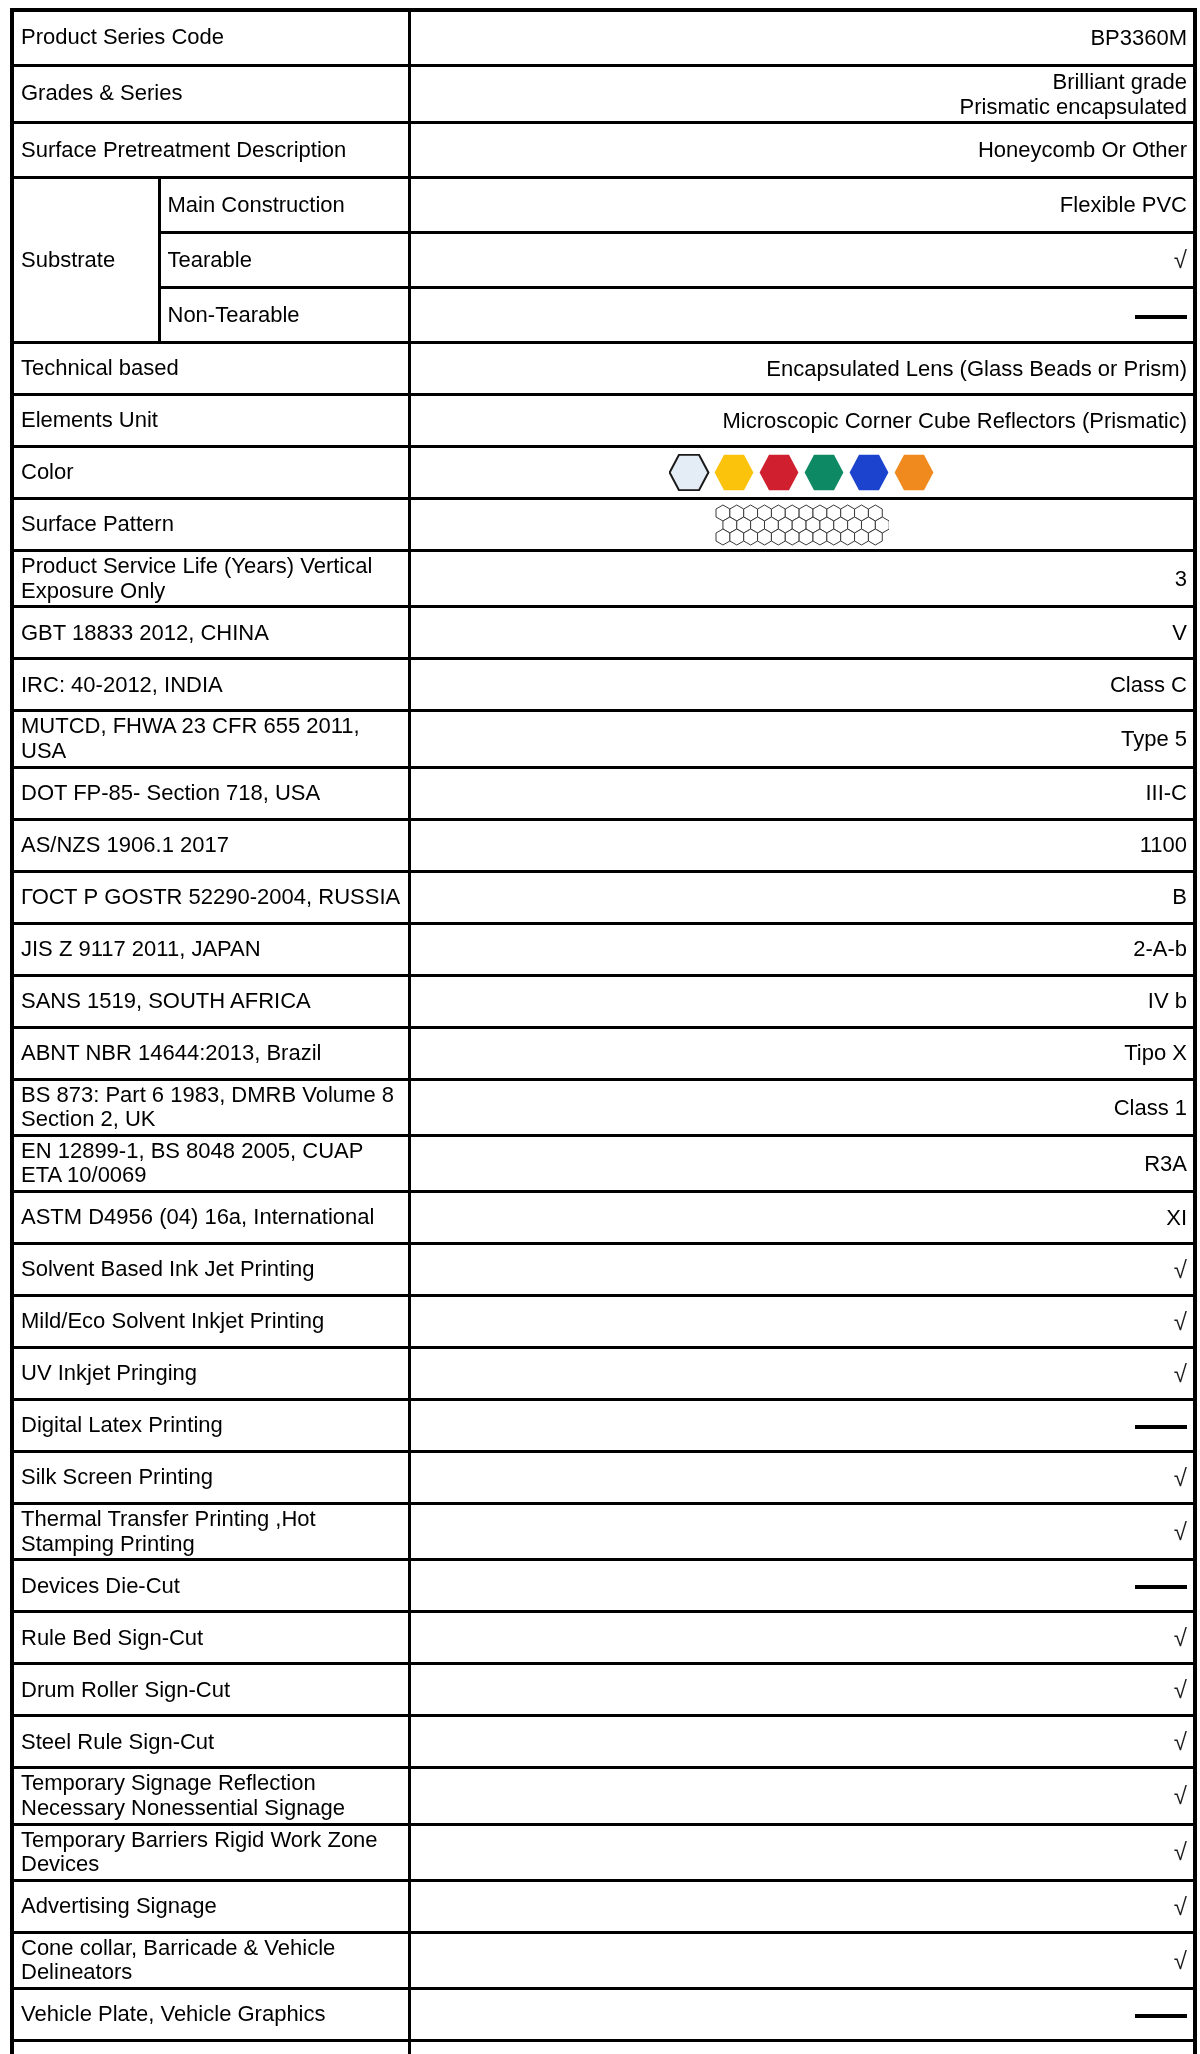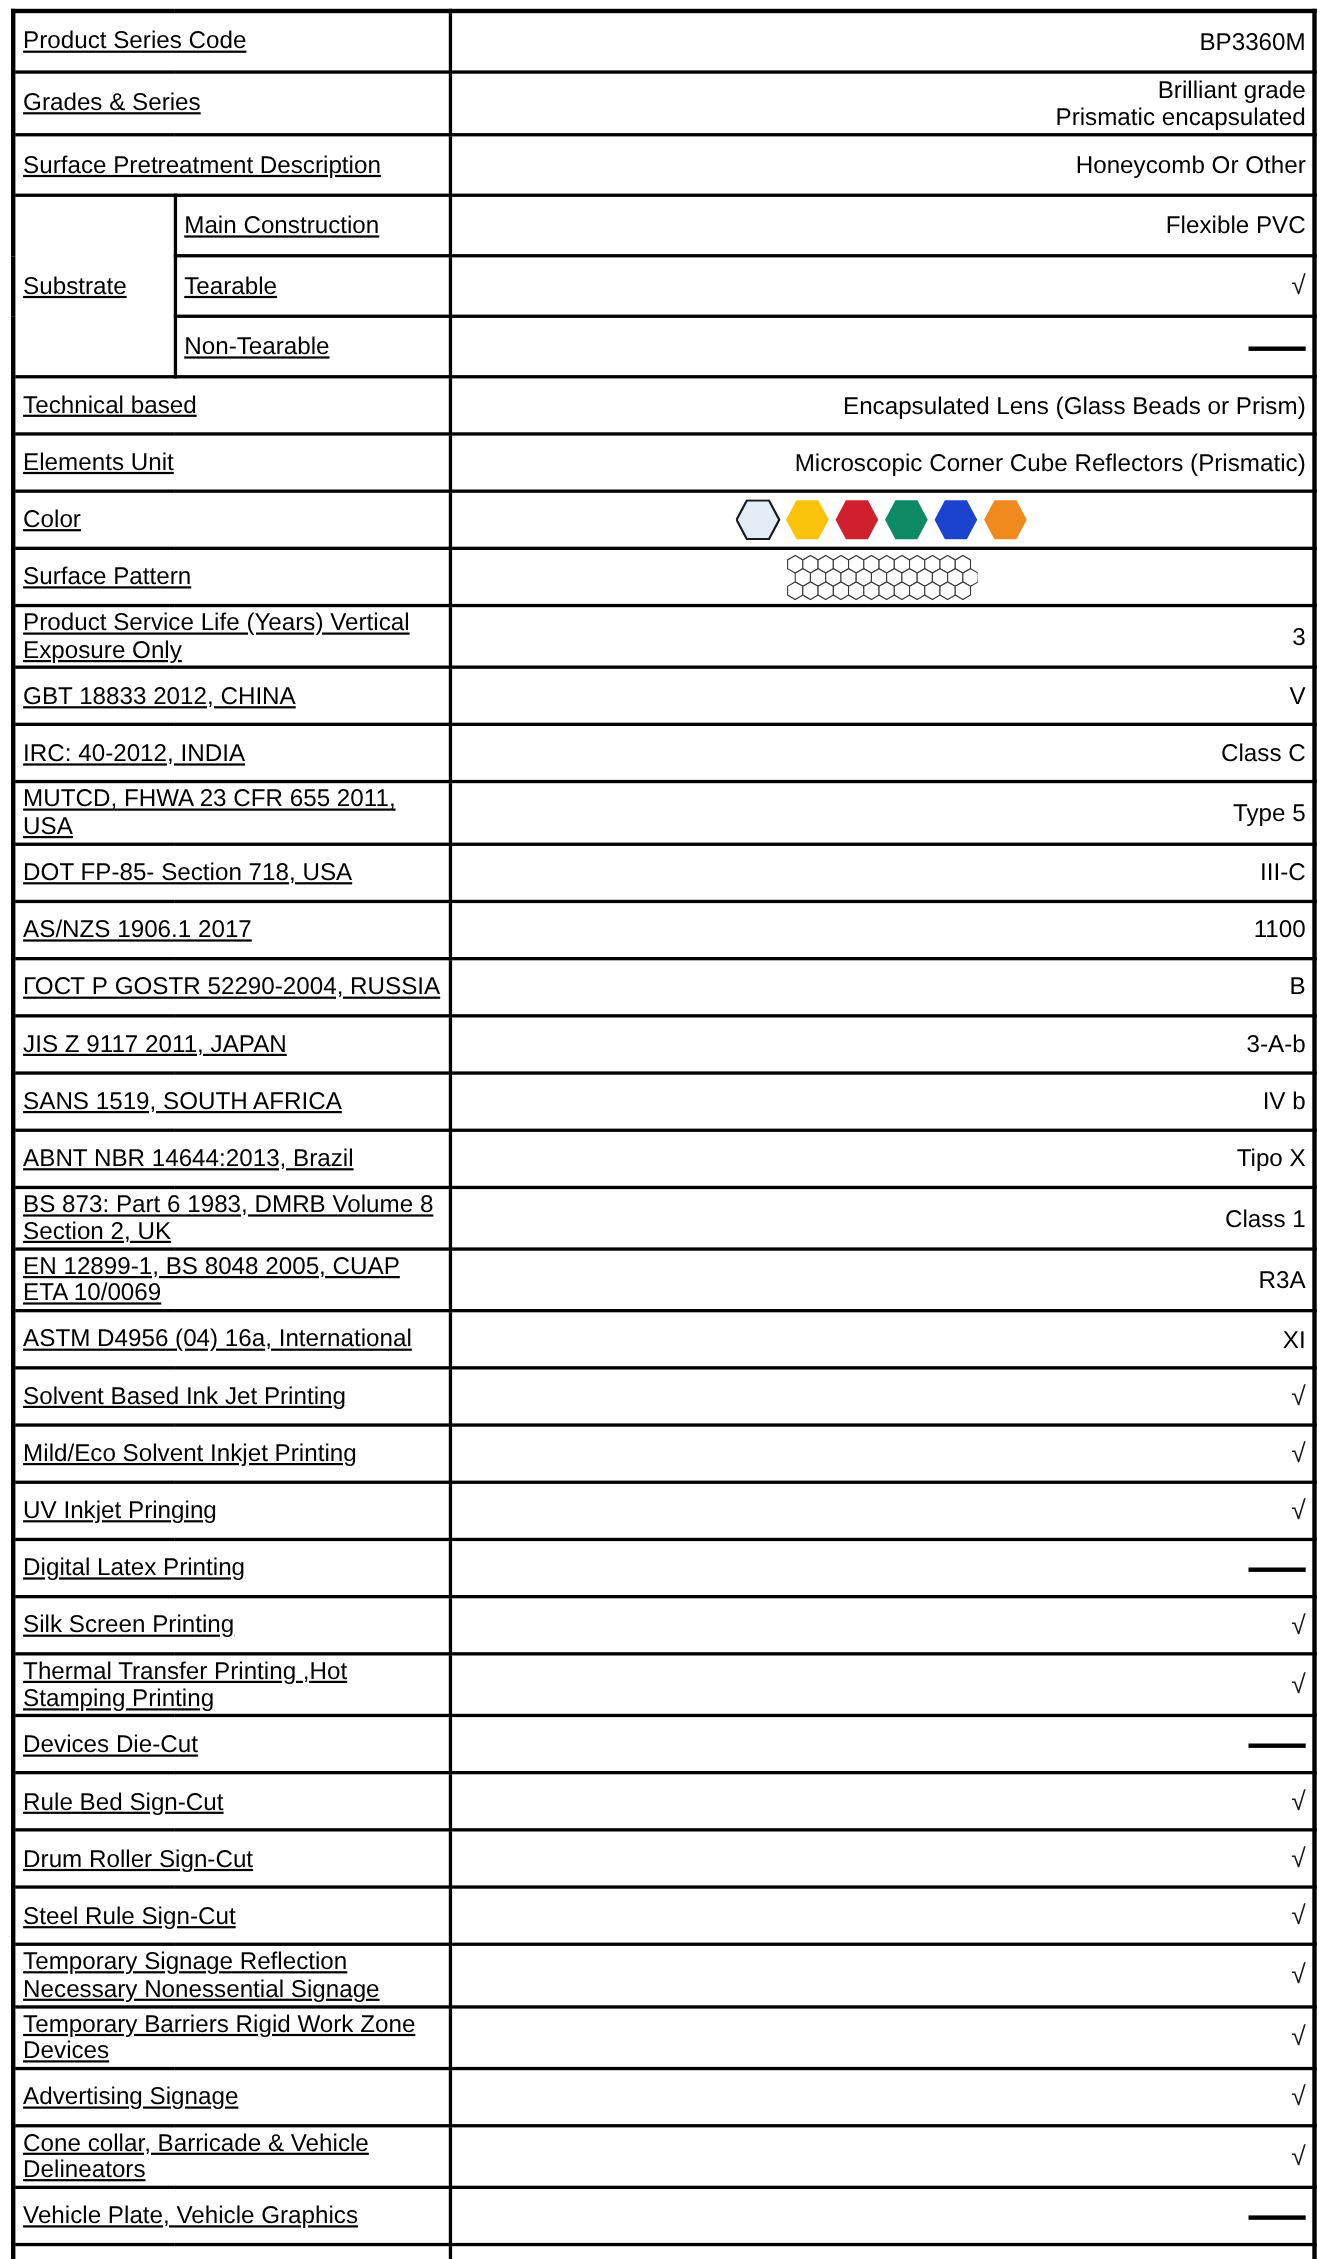--- a/index.html
+++ b/index.html
@@ -1,20 +1,20 @@
 <!DOCTYPE html>
 <html><head>
 <meta charset="utf-8">
 <style>
   html,body{margin:0;padding:0;background:#ffffff;}
   body{font-family:"Liberation Sans","DejaVu Sans",sans-serif;color:#000;}
   .page{padding:8px 3px 6px 10px;width:1187px;}
   table.spec{border-collapse:collapse;border:4px solid #000;width:1187px;table-layout:fixed;}
   td{border:3px solid #000;font-size:22px;vertical-align:middle;overflow:hidden;}
-  td.label{text-align:left;padding:2px 4px 2px 7px;line-height:1.12;text-decoration:underline;}
+  td.label{text-align:left;padding:2px 4px 2px 7px;line-height:1.12;}
   td.group-label{text-align:left;padding-left:7px;}
   td.value{text-align:right;padding:2px 6px;line-height:1.15;}
   tr.tall{height:55px;}
   tr.std{height:52px;}
   .check{font-size:24px;font-weight:400;color:#1c1c1c;display:inline-block;}
   .dash{display:inline-block;width:52px;height:4px;background:#000;vertical-align:middle;}
   .swatch-svg,.pattern-svg{display:block;margin:0 auto;}
 </style>
 </head>
 <body>
@@ -142,21 +142,21 @@
         <tr class="std">
           <td class="label" colspan="2">AS/NZS 1906.1 2017</td>
           <td class="value">1100</td>
         </tr>
         <tr class="std">
           <td class="label" colspan="2">ГОСТ Р GOSTR 52290-2004, RUSSIA</td>
           <td class="value">B</td>
         </tr>
         <tr class="std">
           <td class="label" colspan="2">JIS Z 9117 2011, JAPAN</td>
-          <td class="value">3-A-b</td>
+          <td class="value">2-A-b</td>
         </tr>
         <tr class="std">
           <td class="label" colspan="2">SANS 1519, SOUTH AFRICA</td>
           <td class="value">IV b</td>
         </tr>
         <tr class="std">
           <td class="label" colspan="2">ABNT NBR 14644:2013, Brazil</td>
           <td class="value">Tipo X</td>
         </tr>
         <tr class="std">

